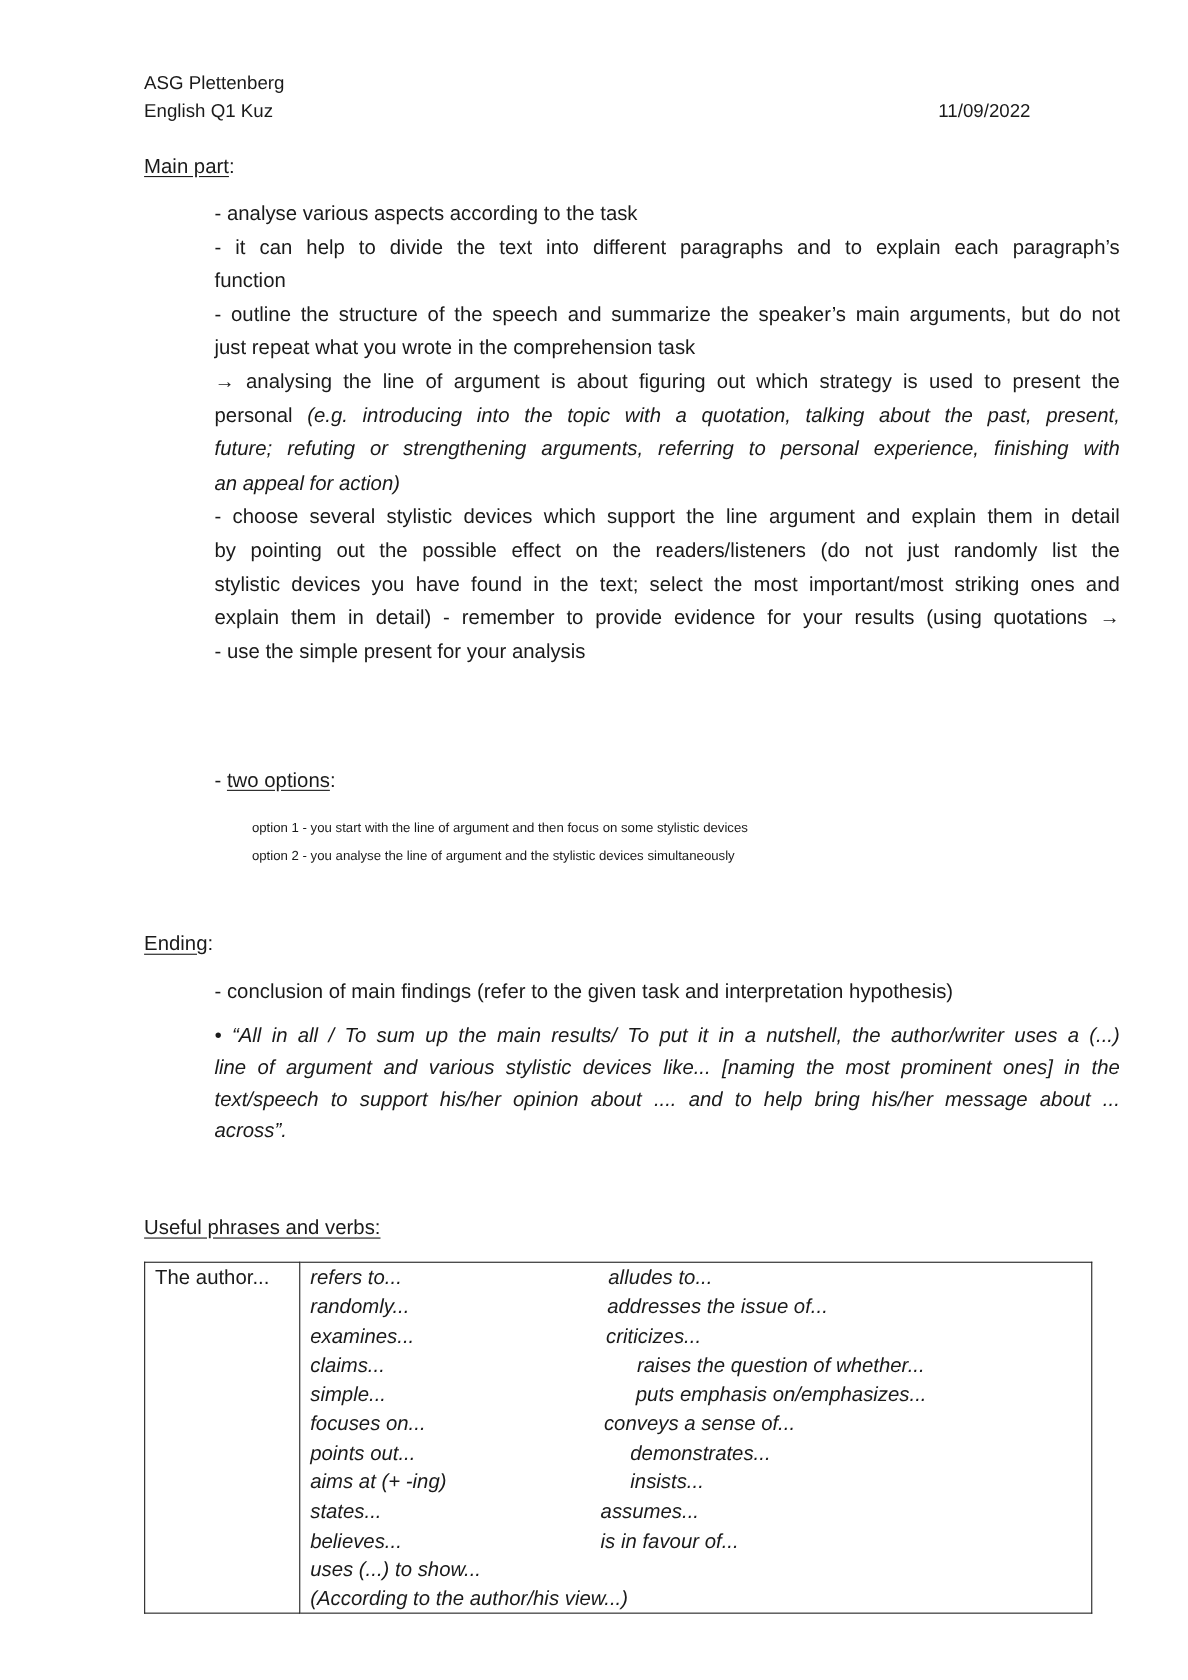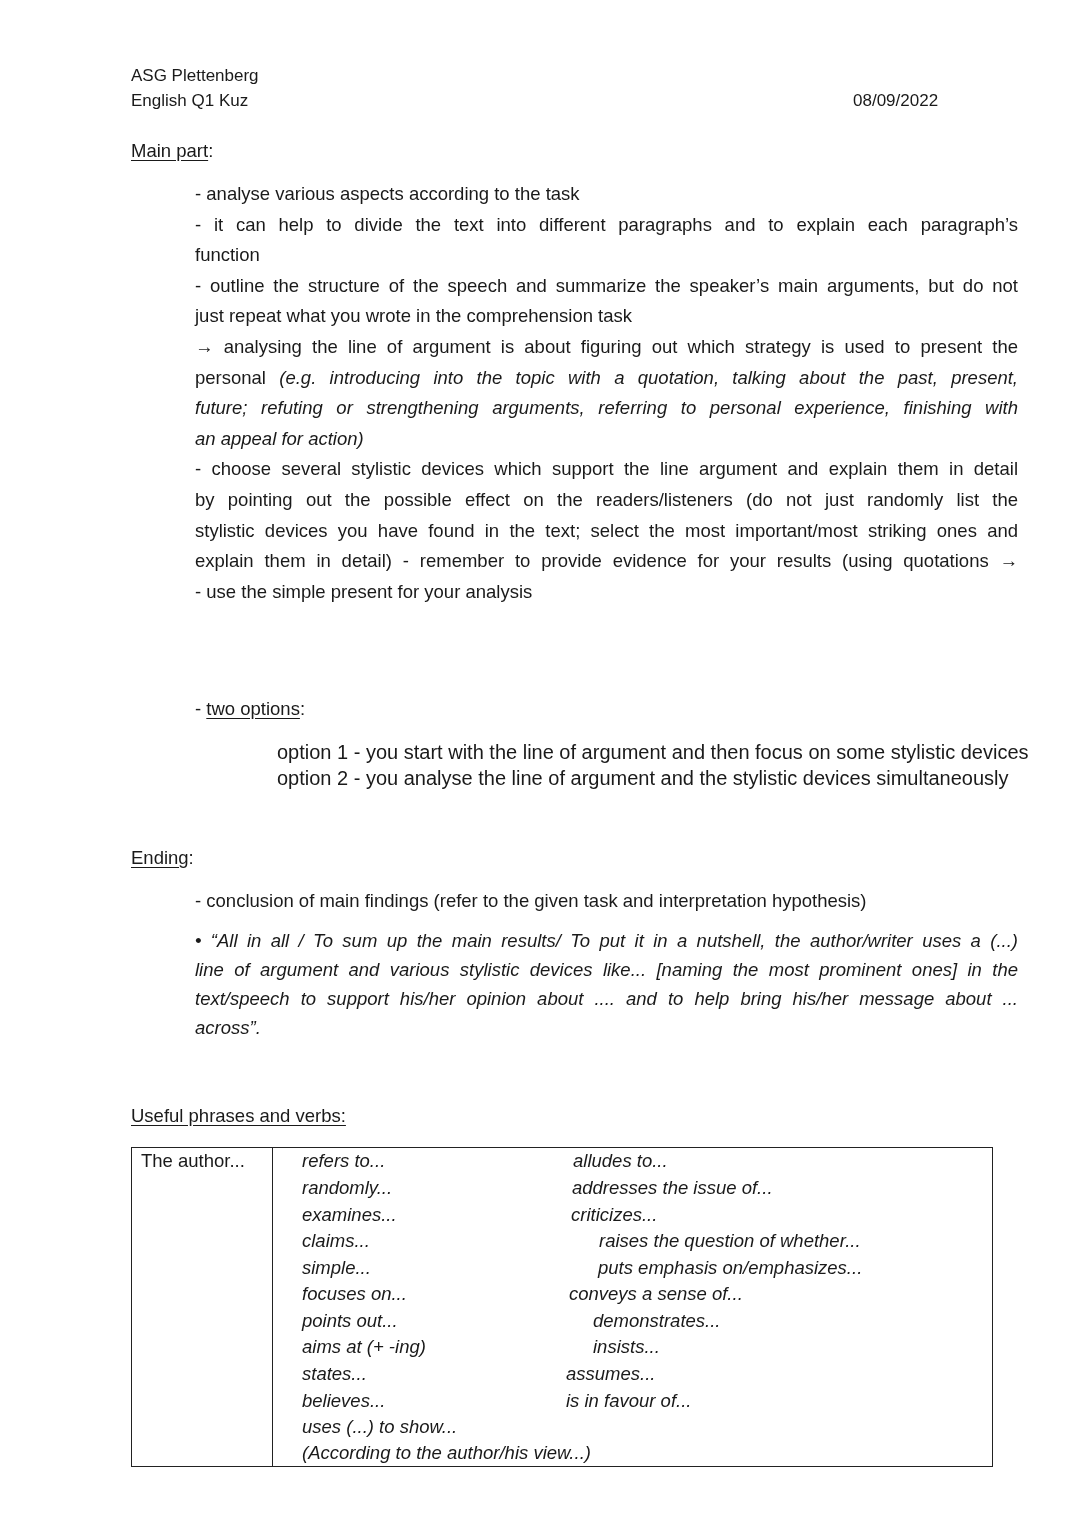--- a/index.html
+++ b/index.html
@@ -7,36 +7,36 @@
       width: 1080px; height: 1527px; position: relative; overflow: hidden;
       font-family: "Liberation Sans", sans-serif; color: #1a1a1a;
     }
     .abs { position: absolute; white-space: nowrap; }
     .hdr { font-size: 17px; }
     .para { position: absolute; left: 195px; width: 823px; font-size: 18.5px; line-height: 30.6px; text-align: justify; }
     .line { display: block; white-space: nowrap; }
     .just { display: block; text-align: justify; text-align-last: justify; white-space: normal; }
     .it { font-style: italic; }
     .ul { text-decoration: underline; text-underline-offset: 3px; }
-    .opt { font-size: 20px; line-height: 26px; margin-left: 48px; }
+    .opt { font-size: 12px; line-height: 26px; }
     table.phr {
       position: absolute; left: 131px; top: 1147px; width: 862px; height: 320px;
       border-collapse: collapse; border: 1.5px solid #222;
     }
     table.phr td { border: 1.5px solid #222; vertical-align: top; padding: 0; }
     .cell-left { width: 140px; }
     .author { position: absolute; left: 141px; top: 1150px; font-size: 18.5px; }
-    .pv { position: absolute; font-size: 18.5px; font-style: italic; white-space: nowrap; margin-left: 20px; }
+    .pv { position: absolute; font-size: 18.5px; font-style: italic; white-space: nowrap; }
   </style>
 </head>
 <body>
 
 <div class="abs hdr" style="left:131px; top:66px;">ASG Plettenberg</div>
 <div class="abs hdr" style="left:131px; top:91px;">English Q1 Kuz</div>
-<div class="abs hdr" style="left:853px; top:91px;">08/09/2022</div>
+<div class="abs hdr" style="left:853px; top:91px;">11/09/2022</div>
 
 <div class="abs" style="left:131px; top:140px; font-size:18.5px;"><span class="ul">Main part</span><span>:</span></div>
 
 <div class="para" style="top:179px;">
   <span class="line">- analyse various aspects according to the task</span>
   <span class="just">- it can help to divide the text into different paragraphs and to explain each paragraph’s</span>
   <span class="line">function</span>
   <span class="just">- outline the structure of the speech and summarize the speaker’s main arguments, but do not</span>
   <span class="line">just repeat what you wrote in the comprehension task</span>
   <span class="just">→ analysing the line of argument is about figuring out which strategy is used to present the</span>

